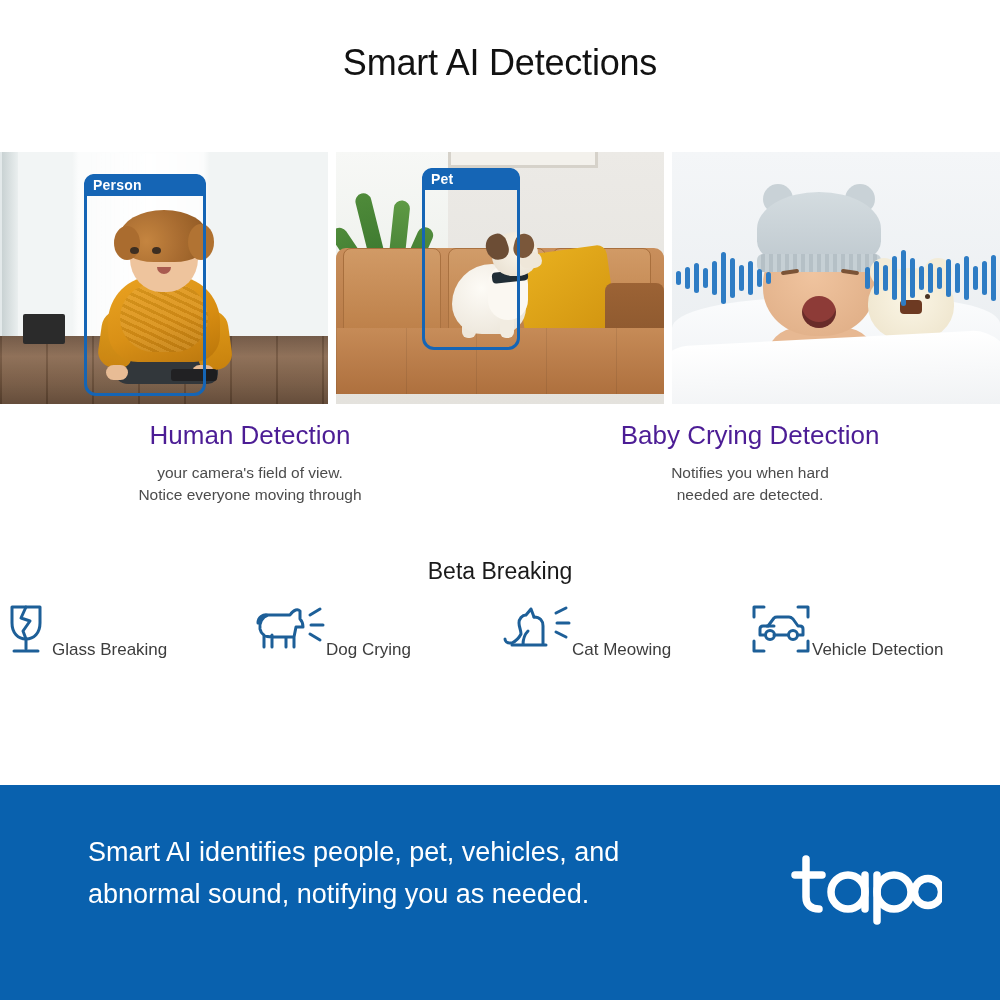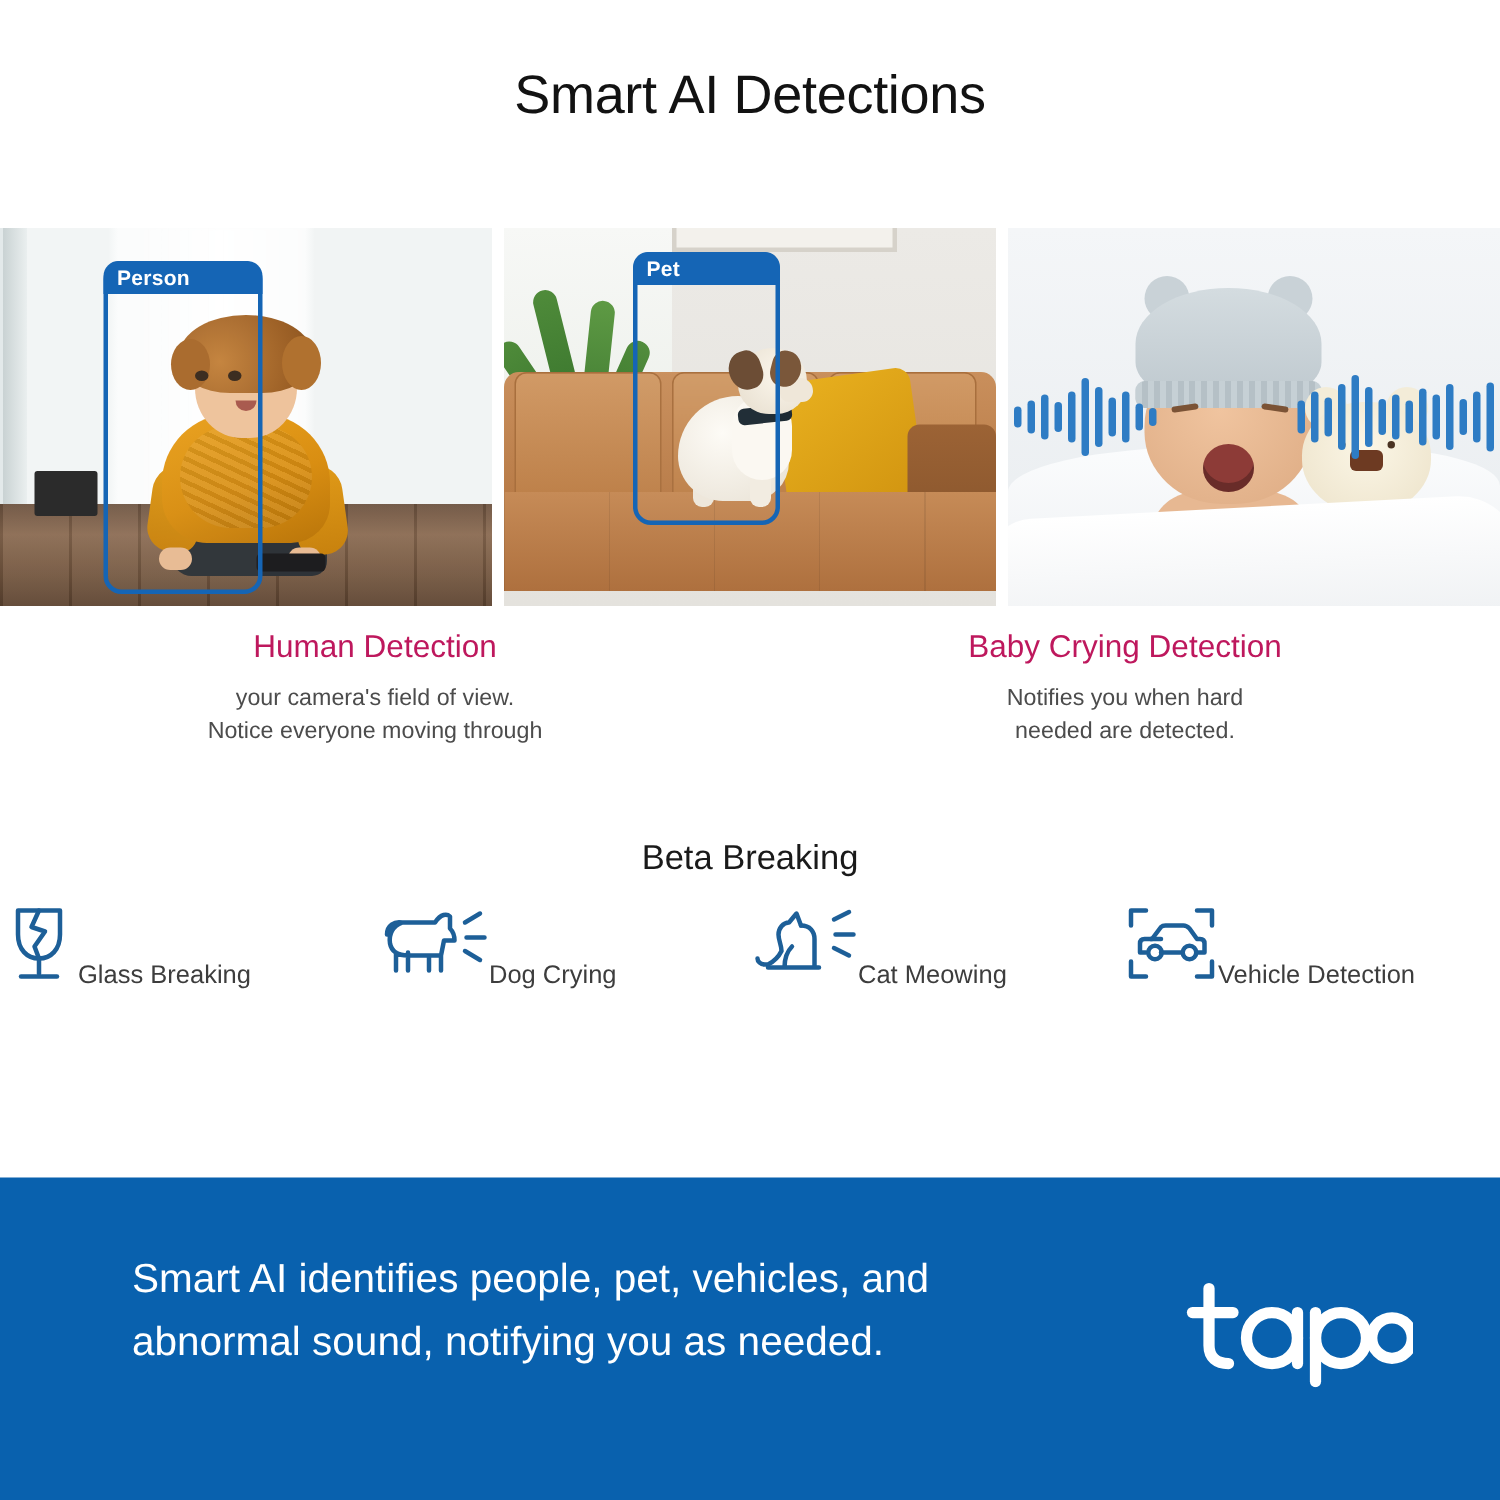--- a/index.html
+++ b/index.html
@@ -176,27 +176,27 @@
 
   
   .detbox { position: absolute; border: 3px solid #1565b5; border-radius: 12px;
       background: rgba(255,255,255,0.02); }
   .detbox .lab {
       position: absolute; left: -3px; top: -3px; width: calc(100% + 6px);
       background: #1565b5; color: #fff; font-weight: bold;
       border-radius: 10px 10px 0 0; padding: 3px 9px;
       font-size: 14px; letter-spacing: .2px;
   }
-  .detbox.person { left: 69px; top: 22px; width: 106px; height: 222px; }
+  .detbox.person { left: 84px; top: 22px; width: 122px; height: 222px; }
   .detbox.pet    { left: 86px; top: 16px; width: 98px;  height: 182px; }
 
   
   .captions { position: absolute; top: 420px; left: 0; width: 1000px; display: flex; }
   .cap { flex: 1 1 0; text-align: center; padding: 0 26px; }
-  .cap-title { font-size: 21px; color: #be185d; margin-bottom: 11px; }
+  .cap-title { font-size: 26px; color: #4c1d95; margin-bottom: 11px; }
   .cap-desc { font-size: 15.5px; color: #4c4c4c; line-height: 1.45; }
 
   
   .beta-title { position: absolute; top: 558px; left: 0; width: 1000px;
       text-align: center; font-size: 23px; color: #1a1a1a; }
   .beta-row { position: absolute; top: 598px; left: 0; width: 1000px; display: flex; }
   .beta-item { flex: 1 1 0; display: flex; flex-direction: row; align-items: flex-end; }
   .beta-icon { height: 62px; display: flex; align-items: center; justify-content: center; }
   .beta-label { margin-top: 14px; font-size: 17px; color: #3d3d3d; }
 

